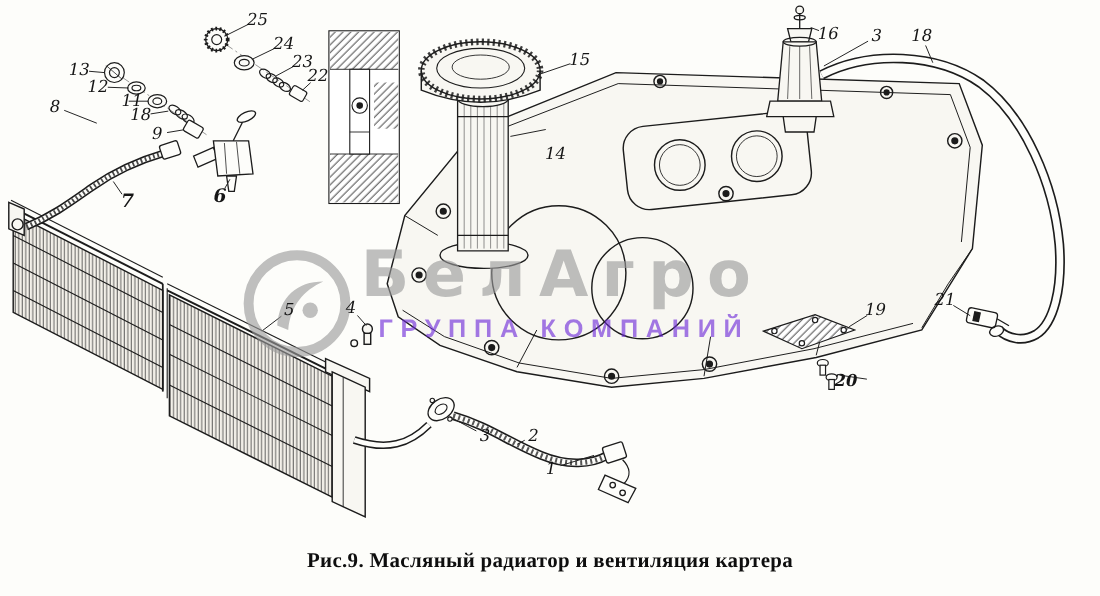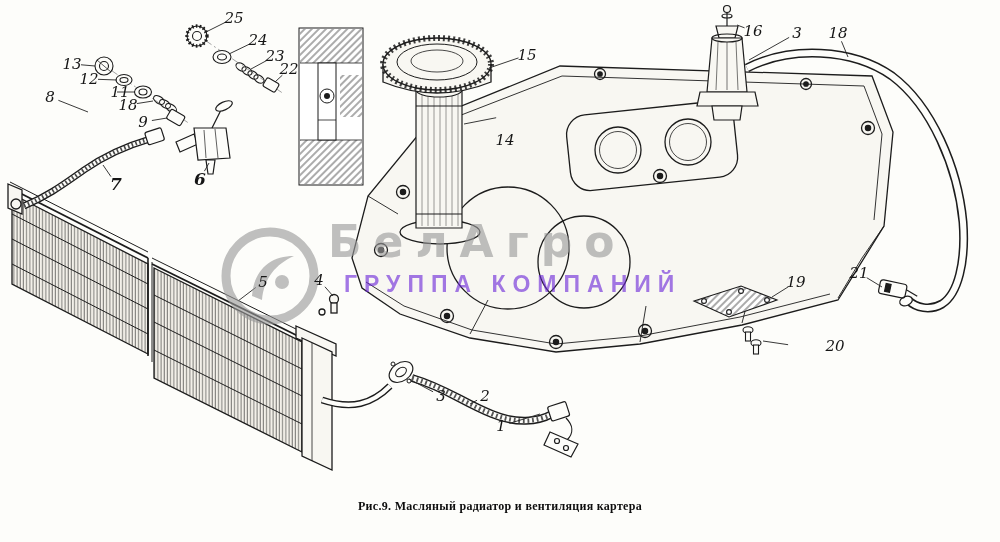--- a/index.html
+++ b/index.html
@@ -17,30 +17,30 @@
   }
   .callout.bold{font-weight:700;font-size:17px;}
   .watermark{
     position:absolute;left:218px;top:224px;width:600px;height:120px;
     pointer-events:none;opacity:0.62;color:#9a9a9a;
   }
   .wm-logo{position:absolute;left:0;top:0;width:104px;height:104px;}
   .wm-text{position:absolute;left:110px;top:-4px;white-space:nowrap;}
   .wm-brand{
     font-family:"DejaVu Sans",sans-serif;font-weight:700;
-    font-size:44px;letter-spacing:12px;line-height:1.02;color:#9a9a9a;
+    font-size:58px;letter-spacing:12px;line-height:1.02;color:#9a9a9a;
   }
   .wm-tagline{
     font-family:Liberation Sans, sans-serif;font-weight:700;
     font-size:23px;letter-spacing:7px;margin-top:6px;margin-left:16px;color:#6d28d9;
   }
   .caption{
     position:absolute;left:0;right:0;top:499px;text-align:center;
     font-family:"Liberation Serif","DejaVu Serif",serif;font-weight:700;
-    font-size:12px;color:#0e0e0e;letter-spacing:0.3px;
+    font-size:19px;color:#0e0e0e;letter-spacing:0.3px;
   }
 </style>
 </head>
 <body>
 
 <div class="stage">
 
   <svg class="art" viewBox="0 0 1000 542">
     <defs>
       <pattern id="fins" width="3.2" height="8" patternUnits="userSpaceOnUse">
@@ -314,21 +314,21 @@
       <span class="callout" style="left: 143px; top: 122px;">9</span>
       <span class="callout bold" style="left: 116px; top: 184px;">7</span>
       <span class="callout bold" style="left: 200px; top: 179px;">6</span>
       <span class="callout" style="left: 527px; top: 55px;">15</span>
       <span class="callout" style="left: 505px; top: 116px; margin-top: 24px;">14</span>
       <span class="callout" style="left: 753px; top: 31px;">16</span>
       <span class="callout" style="left: 797px; top: 33px;">3</span>
       <span class="callout" style="left: 838px; top: 33px;">18</span>
       <span class="callout" style="left: 859px; top: 273px;">21</span>
       <span class="callout" style="left: 796px; top: 282px;">19</span>
-      <span class="callout" style="left: 835px; top: 346px;">20</span>
+      <span class="callout" style="left: 769px; top: 346px; font-weight: bold;">20</span>
       <span class="callout" style="left: 263px; top: 282px;">5</span>
       <span class="callout" style="left: 319px; top: 280px;">4</span>
       <span class="callout" style="left: 441px; top: 396px;">3</span>
       <span class="callout" style="left: 485px; top: 396px;">2</span>
       <span class="callout" style="left: 501px; top: 426px;">1</span>
     </div>
 
   <div class="caption">Рис.9. Масляный радиатор и вентиляция картера</div>
 </div>
 

